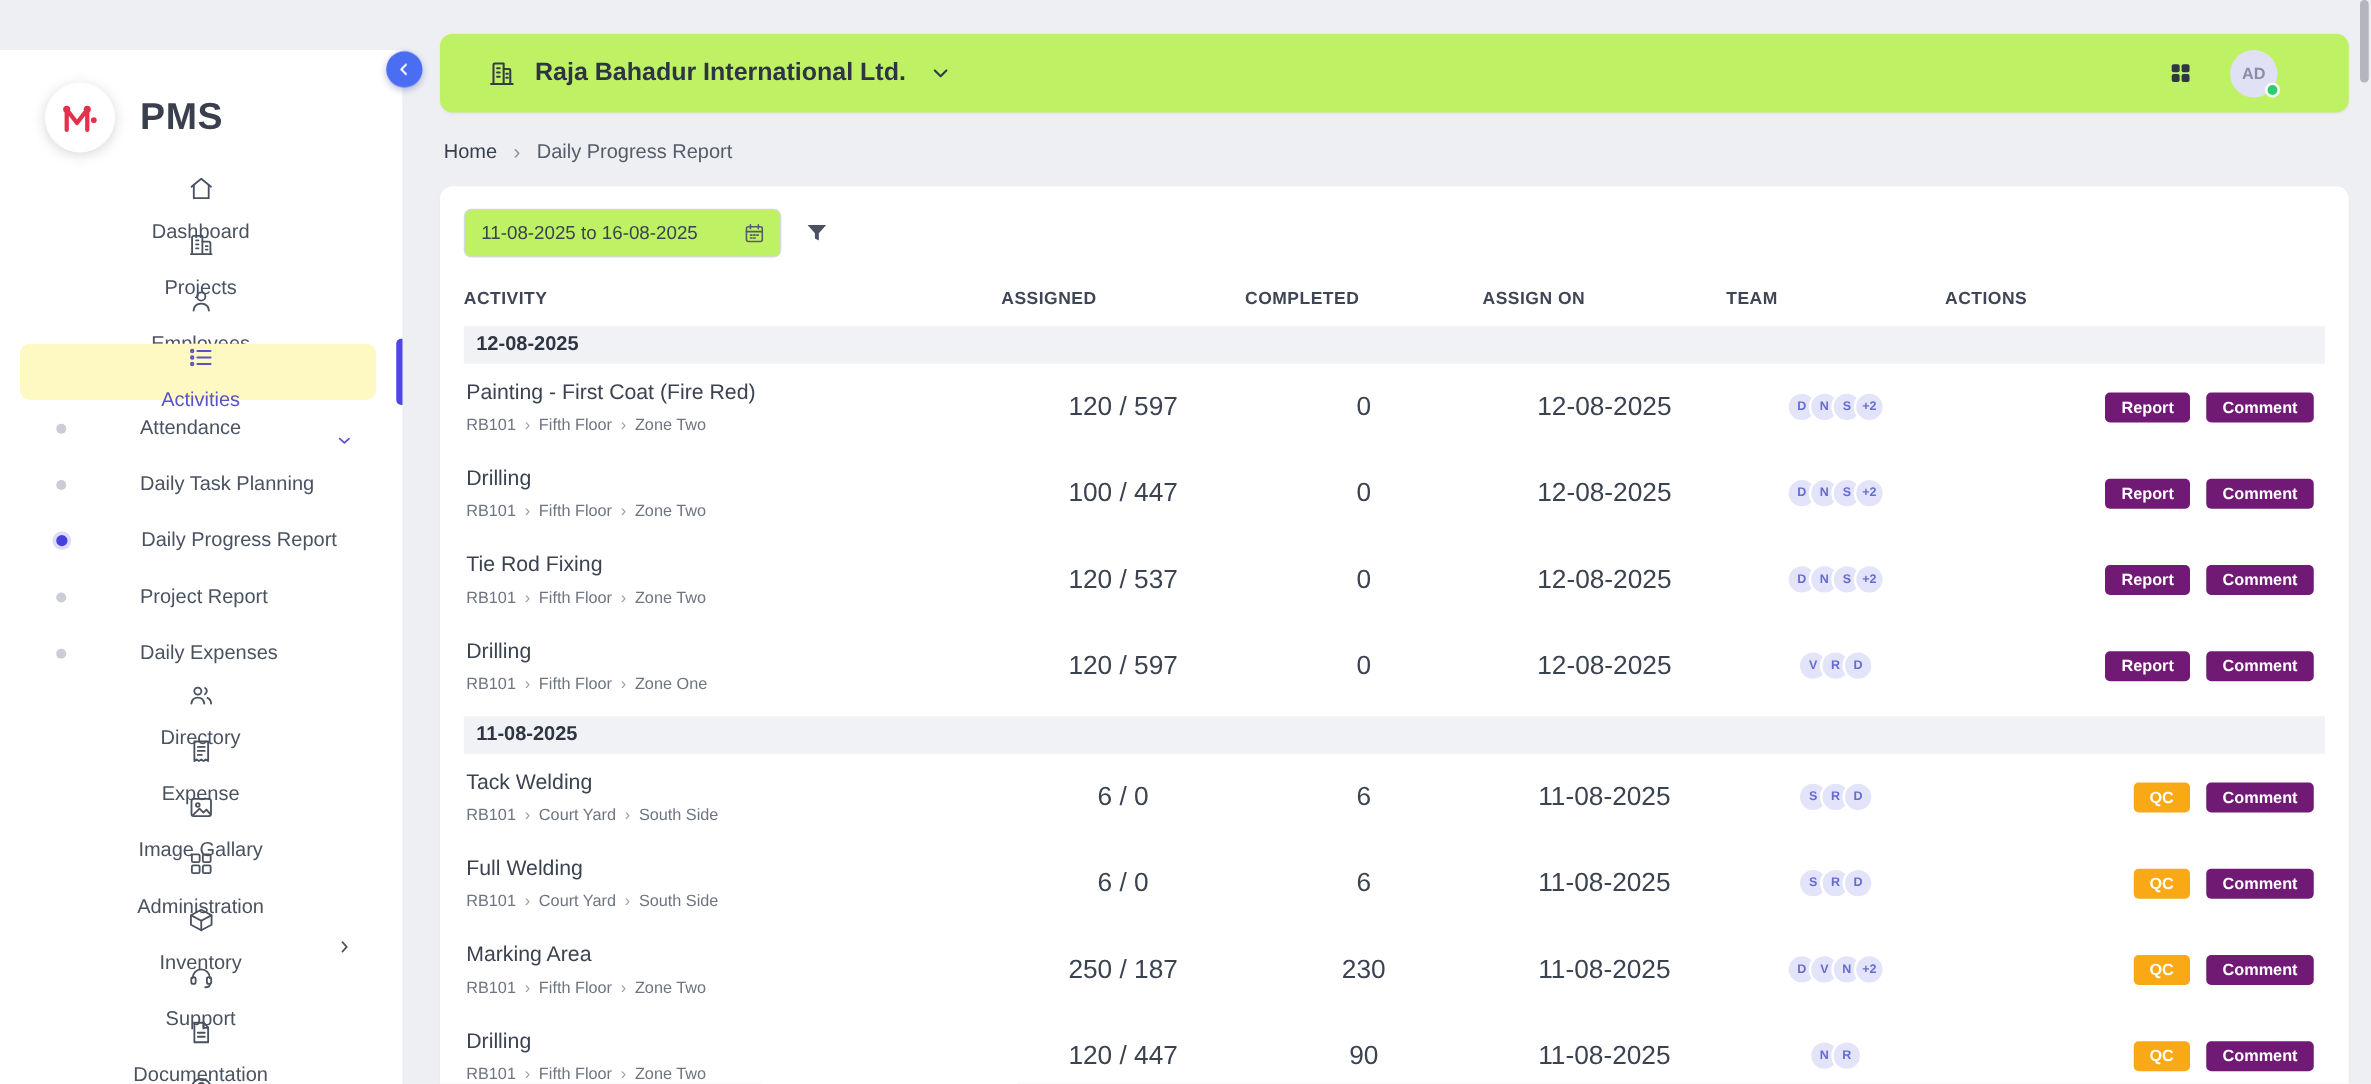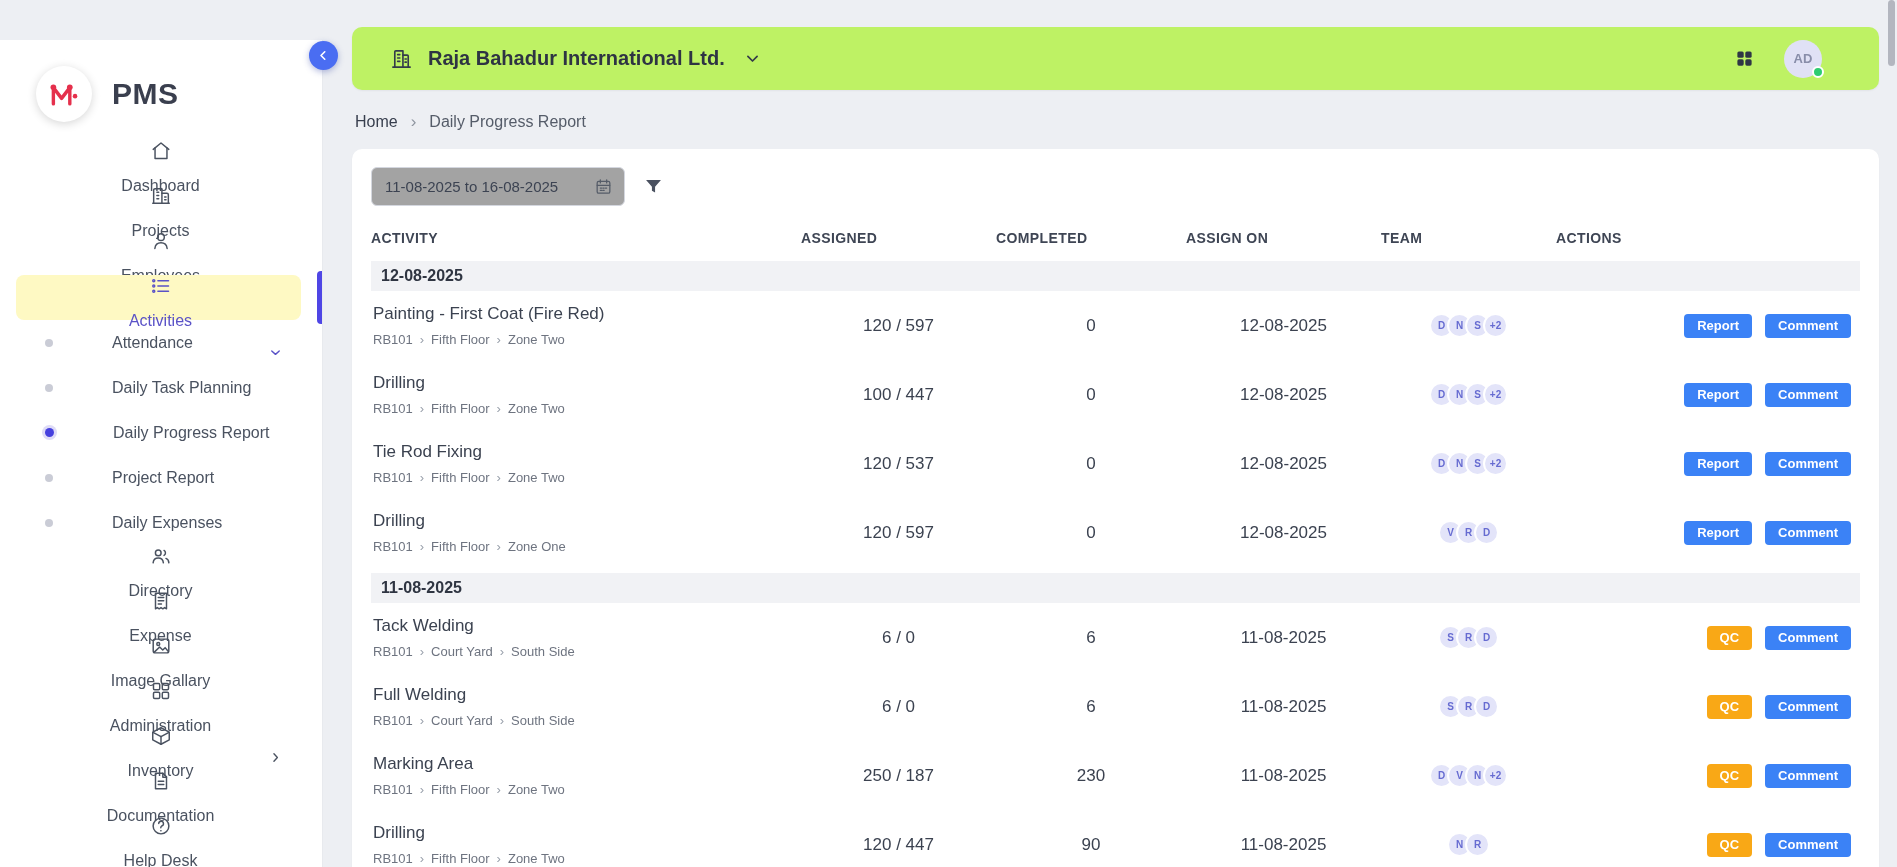--- a/index.html
+++ b/index.html
@@ -63,51 +63,51 @@
   .breadcrumb { display:flex; align-items:center; gap:13px; margin:22px 0 17px 3px; font-size:16px; }
   .bc-home { color:#373e4d; cursor:pointer; }
   .bc-sep { color:#8e95a0; font-size:17px; }
   .bc-current { color:#555c69; }
 
   .card { background:#fff; border-radius:10px; height:730px; padding:13px 19px 0 19px;
     box-shadow:0 1px 2px rgba(15,23,42,.04); }
   .toolbar { display:flex; align-items:center; gap:18px; margin:5px 0 15px 0; }
   .date-input { width:254px; height:39px; border:1px solid #d4d7df; border-radius:6px;
     display:flex; align-items:center; padding:0 11px 0 13px; font-size:15px; color:#3c4352;
-    background:#a3a3a3; cursor:pointer; }
+    background:#bef264; cursor:pointer; }
   .date-input .dtext { flex:1; }
   .cal-icon { width:19px; height:19px; display:flex; }
   .cal-icon svg { width:100%; height:100%; stroke:#555c68; fill:none; stroke-width:1.6;
     stroke-linecap:round; stroke-linejoin:round; }
   .filter-icon { width:21px; height:21px; display:flex; cursor:pointer; }
   .filter-icon svg { width:100%; height:100%; fill:#4a5160; }
 
   .thead, .trow { display:grid; grid-template-columns:430px 195px 190px 195px 175px 1fr;
     align-items:center; }
   .thead { height:34px; }
   .th { font-size:14px; font-weight:700; color:#3e4554; letter-spacing:.4px; text-align:left;
     text-transform:uppercase; }
   .group-row { height:30px; background:#f1f2f5; display:flex; align-items:center;
     padding:0 10px; font-weight:700; font-size:16px; color:#2f3542; margin-top:6px; }
   .trow { height:69px; }
   .c-activity { padding:0 8px 0 2px; }
   .act-name { font-size:17px; color:#3b4250; margin-bottom:8px; }
   .act-path { font-size:13px; color:#6e7480; display:flex; align-items:center; gap:7px; }
   .path-sep { color:#9aa1ac; font-size:13px; line-height:1; }
-  .c-num { text-align:center; font-size:17px; color:#3b4250; }
+  .c-num { text-align:center; font-size:21px; color:#3b4250; }
   .c-team { display:flex; justify-content:center; }
   .chip { width:25px; height:25px; border-radius:50%; background:#e3e4f9; border:2px solid #fff;
     color:#666bd1; font-size:10px; font-weight:700; display:flex; align-items:center;
     justify-content:center; flex:none; }
   .chip + .chip { margin-left:-7px; }
   .c-actions { display:flex; justify-content:flex-end; align-items:center; gap:13px;
     padding-right:9px; }
   .btn { border:none; border-radius:4px; color:#fff; font-size:13px; font-weight:600;
     height:24px; padding:0 13px; cursor:pointer; font-family:"Liberation Sans", sans-serif; }
-  .btn.indigo { background:#3b82f6; }
+  .btn.indigo { background:#701a75; }
   .btn.amber { background:#f9a816; }
 
   .scroll-thumb { position:fixed; right:2px; top:0; width:7px; height:66px; border-radius:4px;
     background:#b3b6bf; z-index:20; }
 </style>
 </head>
 <body>
 
 <aside class="sidebar">
   <div class="logo-row">
@@ -236,20 +236,31 @@
       </div>
       <div class="nav-item">
         <span class="nav-icon">
           <svg viewBox="0 0 24 24">
             <path d="M12 3l9 4.8v8.4L12 21l-9-4.8V7.8z"></path>
             <path d="M3.3 8 12 12.6 20.7 8"></path>
             <path d="M12 12.6V21"></path>
           </svg>
         </span>
         <span class="nav-label">Inventory</span>
+      </div>
+      <div class="nav-item">
+        <span class="nav-icon">
+          <svg viewBox="0 0 24 24">
+            <path d="M4.5 13.5a7.5 7.5 0 0 1 15 0"></path>
+            <rect x="3.3" y="12.7" width="3.8" height="6" rx="1.7"></rect>
+            <rect x="16.9" y="12.7" width="3.8" height="6" rx="1.7"></rect>
+            <path d="M19.6 18.7c0 1.9-1.6 2.9-4.1 2.9"></path>
+          </svg>
+        </span>
+        <span class="nav-label">Support</span>
       </div>
       <div class="nav-item">
         <span class="nav-icon">
           <svg viewBox="0 0 24 24">
             <path d="M6 3.5h8l4 4v13H6z"></path>
             <path d="M14 3.5V8h4"></path>
             <path d="M9 12.2h6M9 15.7h6"></path>
           </svg>
         </span>
         <span class="nav-label">Documentation</span>

